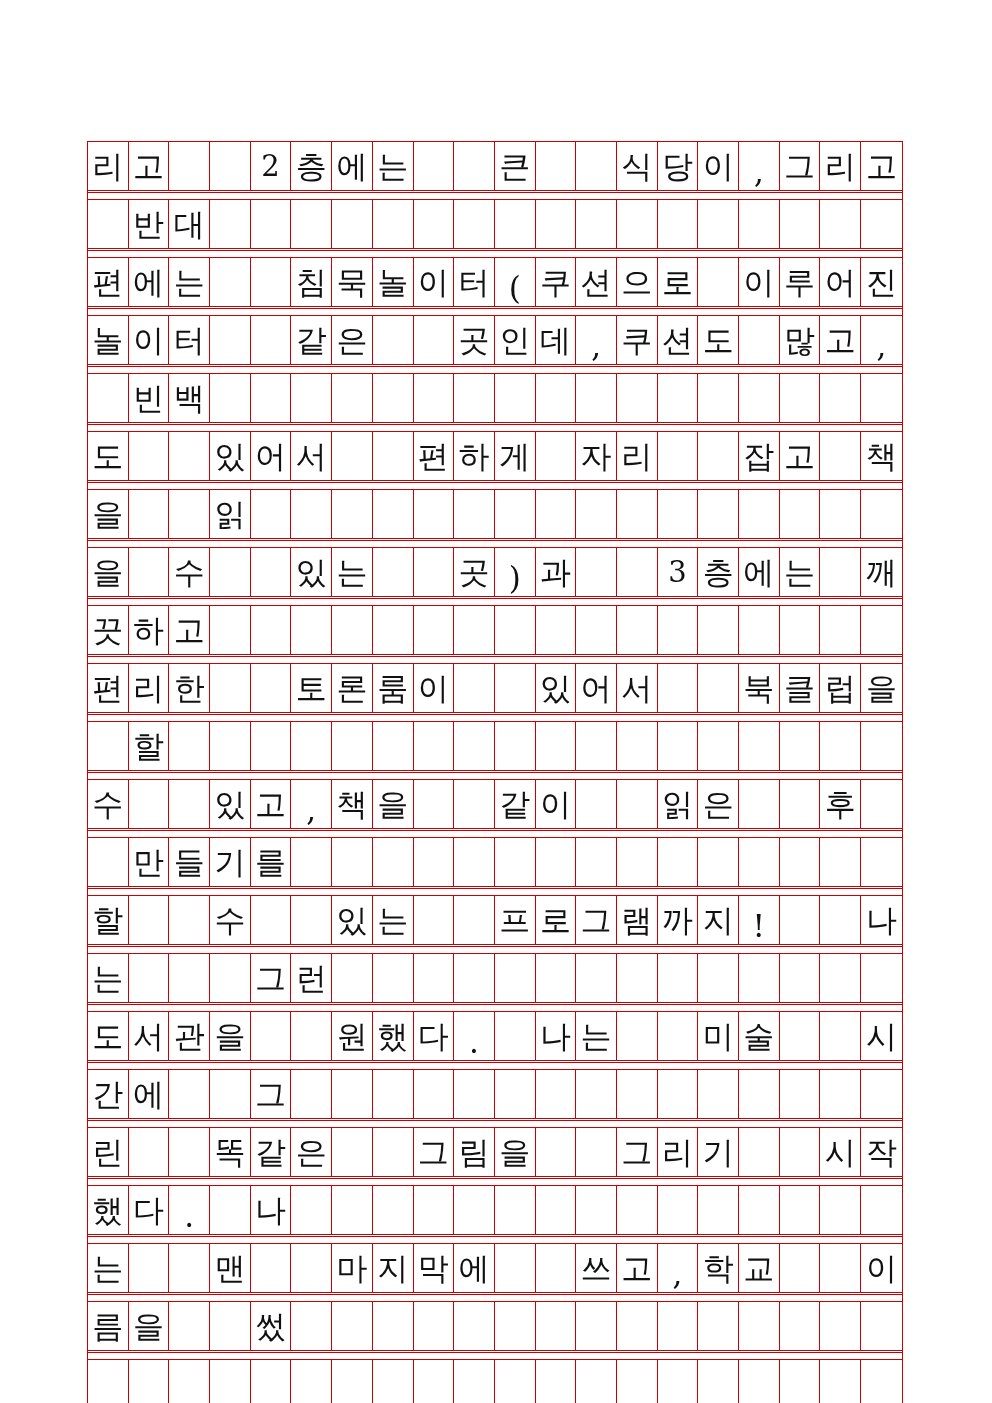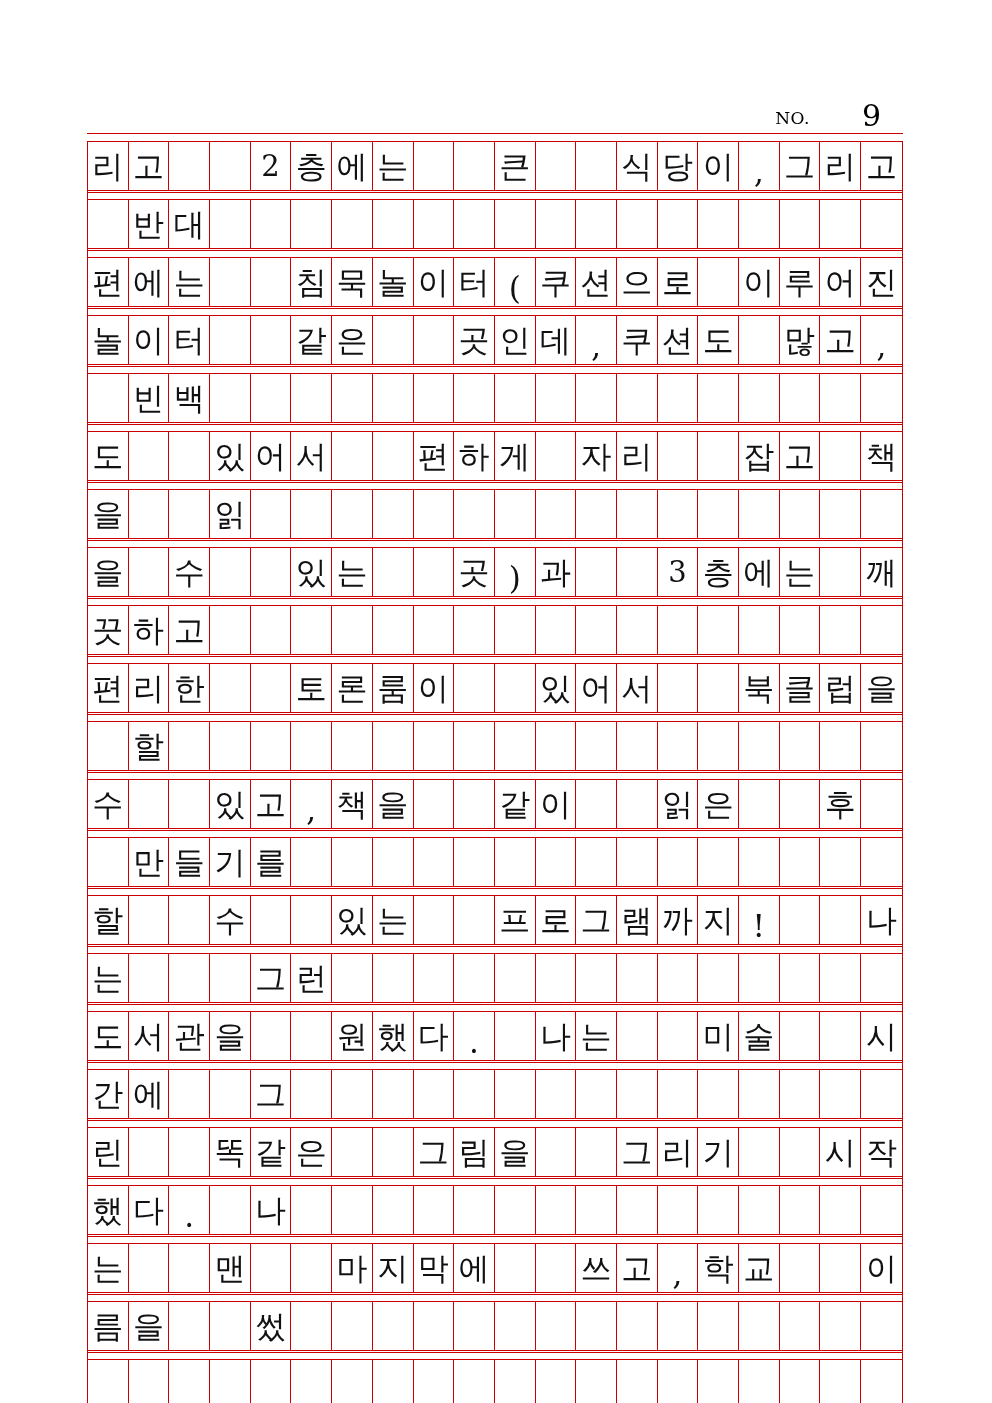--- a/index.html
+++ b/index.html
@@ -108,24 +108,20 @@
   .cell.digit {
     font-family: "DejaVu Serif", "Liberation Serif", serif;
     font-size: 29px;
   }
 </style>
 </head>
 <body>
 
 <div class="page">
 
-  <div class="header">
-    <span class="header-no-label">NO.</span>
-    <span class="header-page-number">9</span>
-  </div>
 
   <div class="grid" id="grid">
       <div class="grid-row">
         <div class="cell">리</div>
         <div class="cell">고</div>
         <div class="cell"></div>
         <div class="cell"></div>
         <div class="cell digit">2</div>
         <div class="cell">층</div>
         <div class="cell">에</div>

